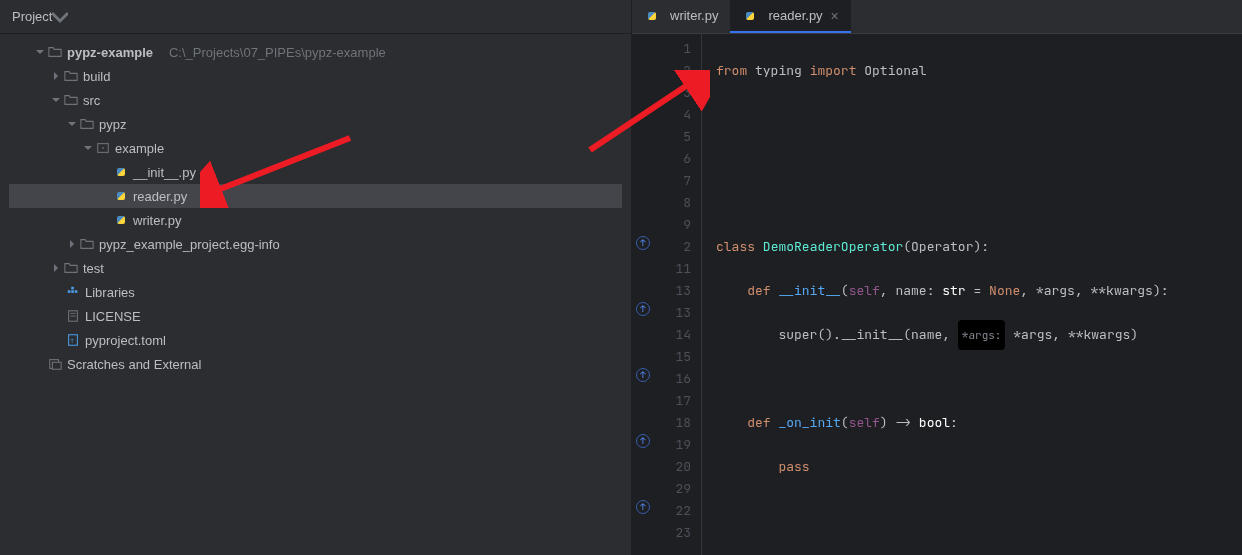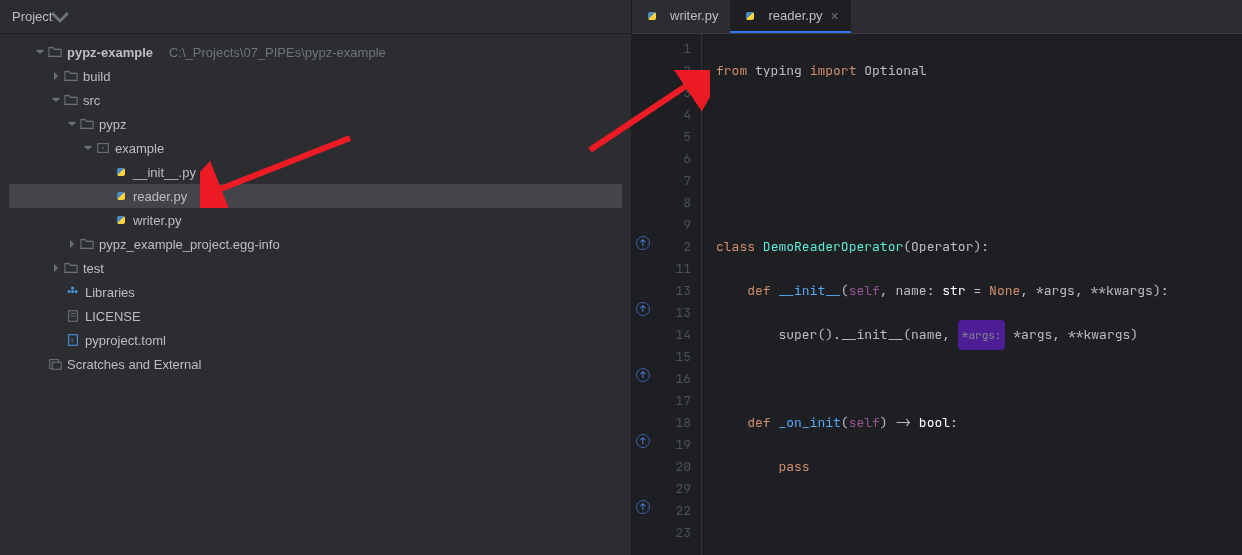--- a/index.html
+++ b/index.html
@@ -139,21 +139,21 @@
 .code {
   padding: 4px 0 0 14px;
   white-space: pre;
 }
 .k { color: #cf8e6d; } 
 .n { color: #bcbec4; } 
 .fn { color: #56a8f5; } 
 .cls { color: #5eead4; }
 .self { color: #94558d; }
 .type { color: #ffffff; }
-.hint { background: #4c1d95; border-radius: 4px; padding: 8px 4px; color: #868a91; font-size: 11px; }
+.hint { background: #000000; border-radius: 4px; padding: 8px 4px; color: #868a91; font-size: 11px; }
 .arrow {
   position: absolute;
   pointer-events: none;
 }
 .arrow svg { display: block; }
 </style>
 </head>
 <body>
 
 <div class="sidebar">

